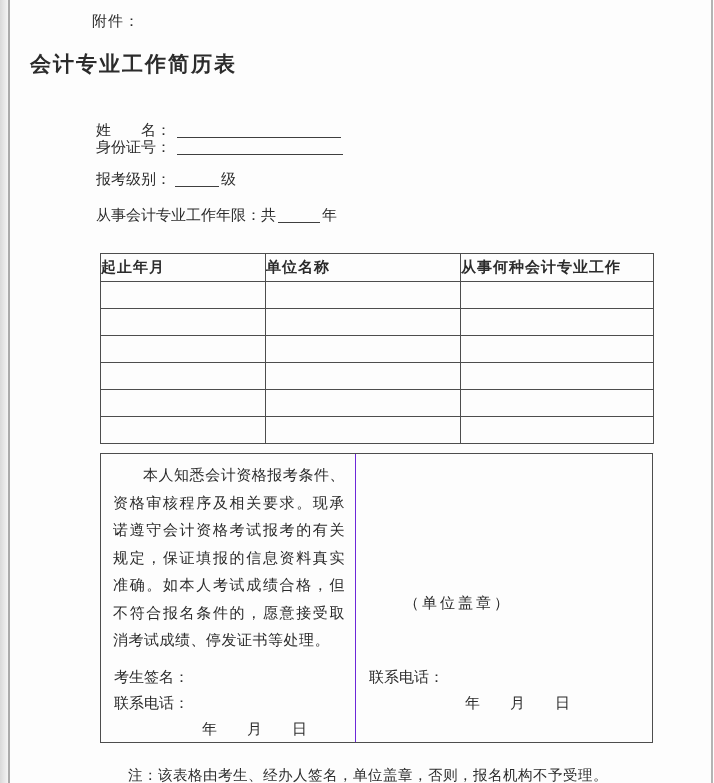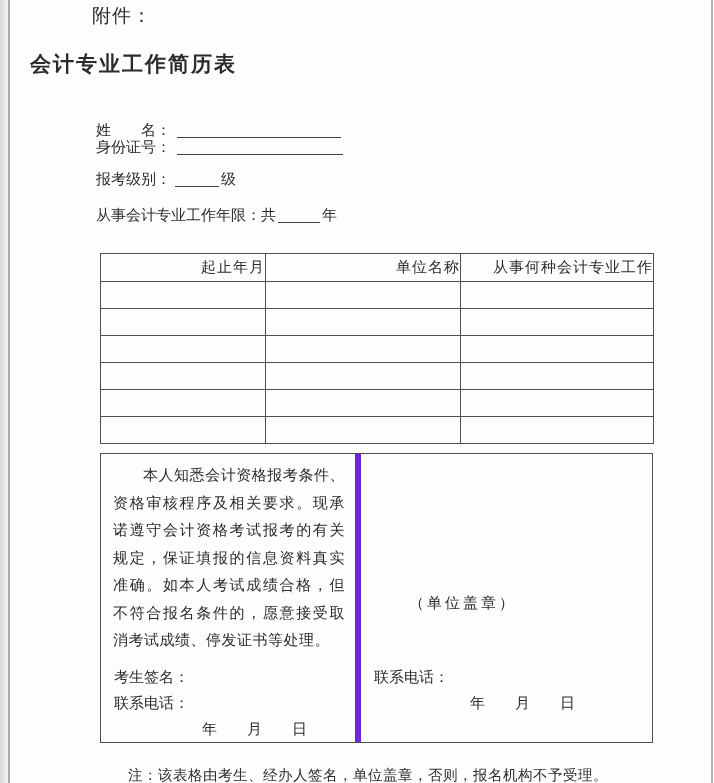--- a/index.html
+++ b/index.html
@@ -7,40 +7,40 @@
     width:714px;height:783px;position:relative;overflow:hidden;
     background:#fdfdfd;
     font-family:"Liberation Serif","DejaVu Serif",serif;
     color:#2b2b2b;
   }
   
   .scan-edge-left{position:absolute;left:8px;top:0;width:2px;height:783px;background:#8f8f8f;opacity:.75;}
   .scan-edge-left-band{position:absolute;left:0;top:0;width:8px;height:783px;background:linear-gradient(90deg,#d9d9d9,#f4f4f4);}
   .scan-edge-right{position:absolute;left:711px;top:0;width:2px;height:783px;background:#b4b4b4;}
 
-  .attachment{position:absolute;left:92px;top:3px;font-size:19px;letter-spacing:1px;}
+  .attachment{position:absolute;left:92px;top:12px;font-size:15px;letter-spacing:1px;}
   .title{position:absolute;left:30px;top:50px;width:684px;text-align:left;
          font-size:21px;font-weight:bold;letter-spacing:2px;}
 
   .info{position:absolute;left:96px;top:100px;font-size:15px;}
   .info-line{position:absolute;left:0;white-space:nowrap;}
   .u{display:inline-block;border-bottom:1px solid #3f3f3f;height:16px;vertical-align:-3px;}
   .u-name{width:164px;margin-left:6px;}
   .u-id{width:166px;margin-left:6px;}
   .u-level{width:44px;margin-left:4px;margin-right:2px;}
   .u-years{width:42px;margin-left:2px;margin-right:2px;}
 
   table.work{position:absolute;left:100px;top:253px;width:553px;border-collapse:collapse;table-layout:fixed;}
   table.work th,table.work td{border:1px solid #4d4d4d;font-size:15px;padding:0;}
-  table.work th{height:27px;font-weight:normal;letter-spacing:1px;text-align:right;margin-top:44px;}
+  table.work th{height:27px;font-weight:bold;letter-spacing:1px;text-align:left;margin-top:44px;}
   table.work td{height:26px;}
 
   .decl-box{position:absolute;left:100px;top:453px;width:551px;height:288px;
             border:1px solid #4d4d4d;display:flex;}
-  .decl-left{width:254px;border-right:6px solid #6d28d9;position:relative;}
+  .decl-left{width:254px;border-right:1px solid #6d28d9;position:relative;}
   .decl-right{flex:1;position:relative;}
   .decl-statement{margin:8px 10px 0 12px;text-indent:2em;font-size:15px;line-height:27.5px;
                   letter-spacing:0.5px;text-align:justify;}
   .sig-block{position:absolute;left:13px;top:210px;font-size:15px;line-height:26px;white-space:nowrap;}
   .sig-date{padding-left:88px;}
   .org-statement{position:absolute;left:32px;top:24px;font-size:15px;letter-spacing:1px;}
   .org-seal{position:absolute;left:48px;top:140px;font-size:15px;letter-spacing:3px;}
   .org-sig-block{position:absolute;left:13px;top:210px;font-size:15px;line-height:26px;white-space:nowrap;}
   .org-date{padding-left:96px;}
 

